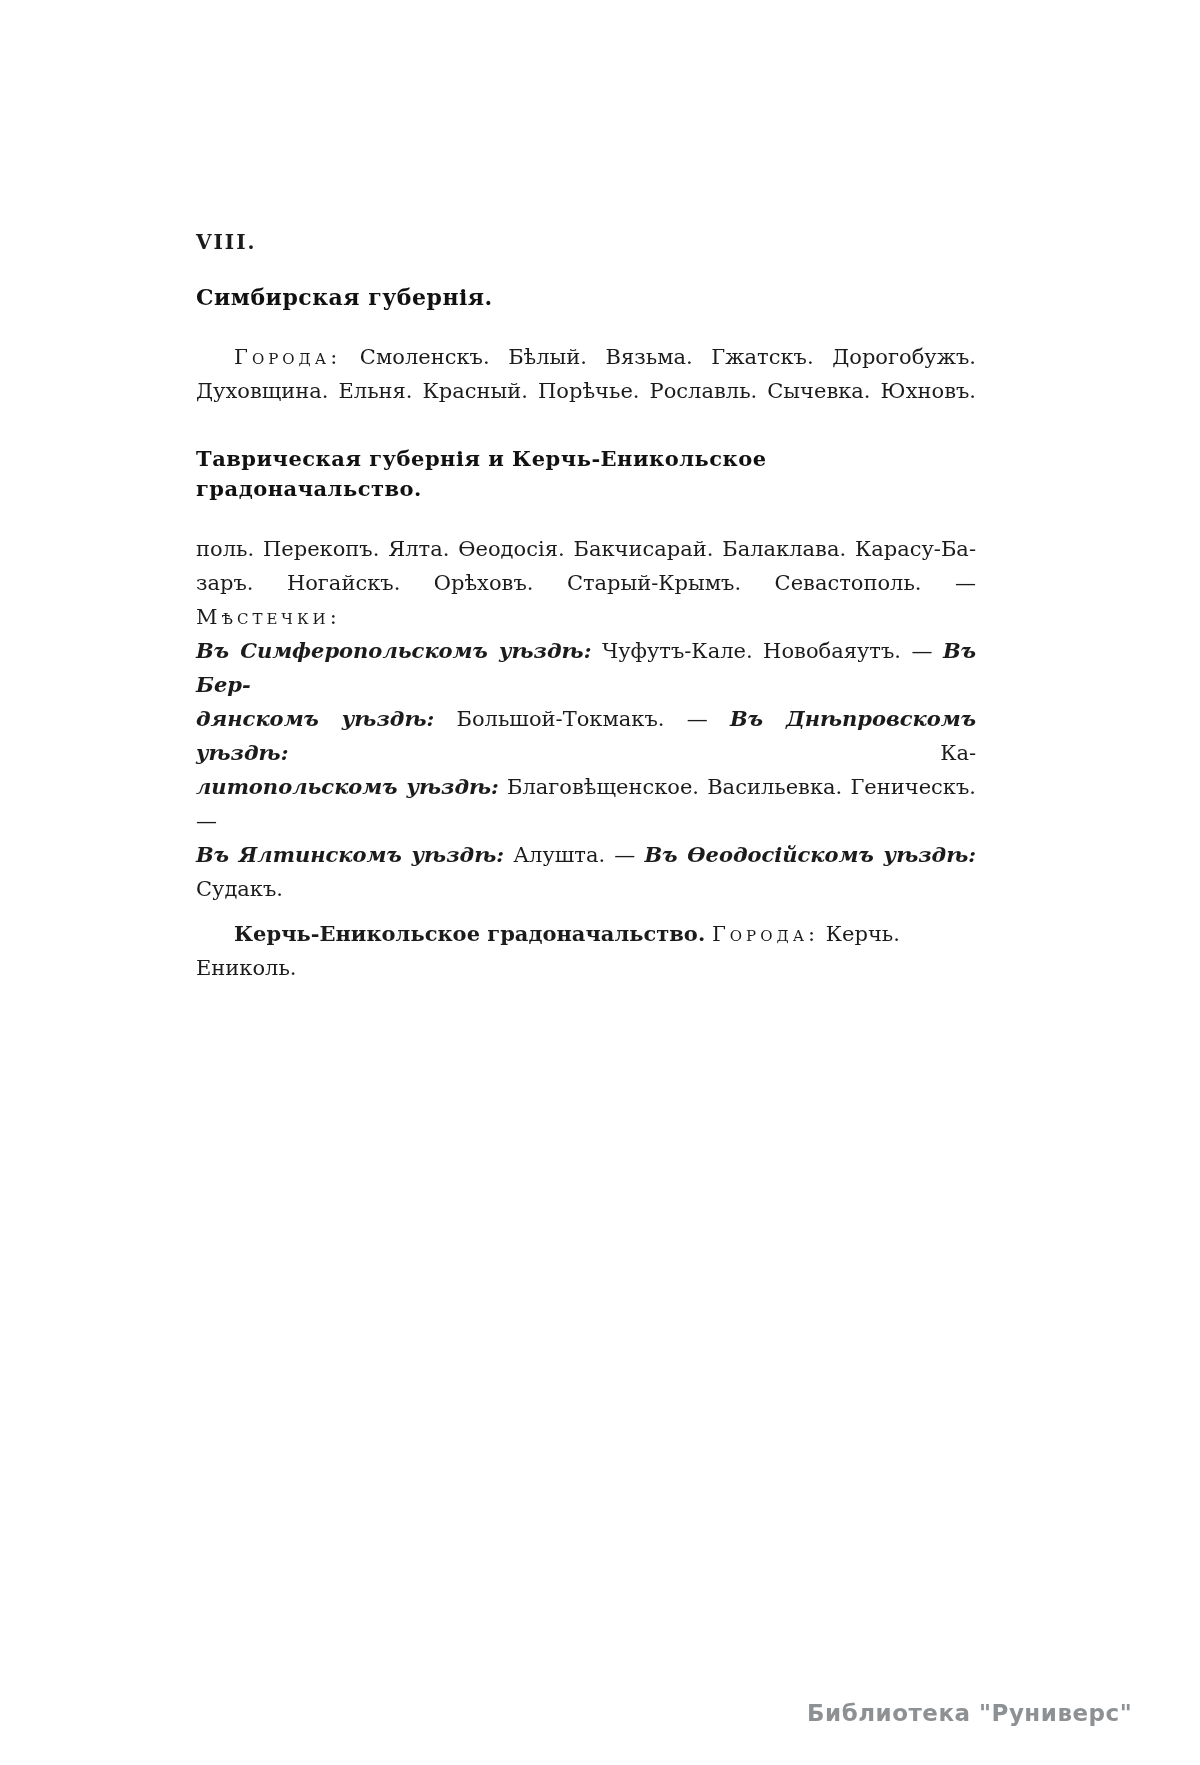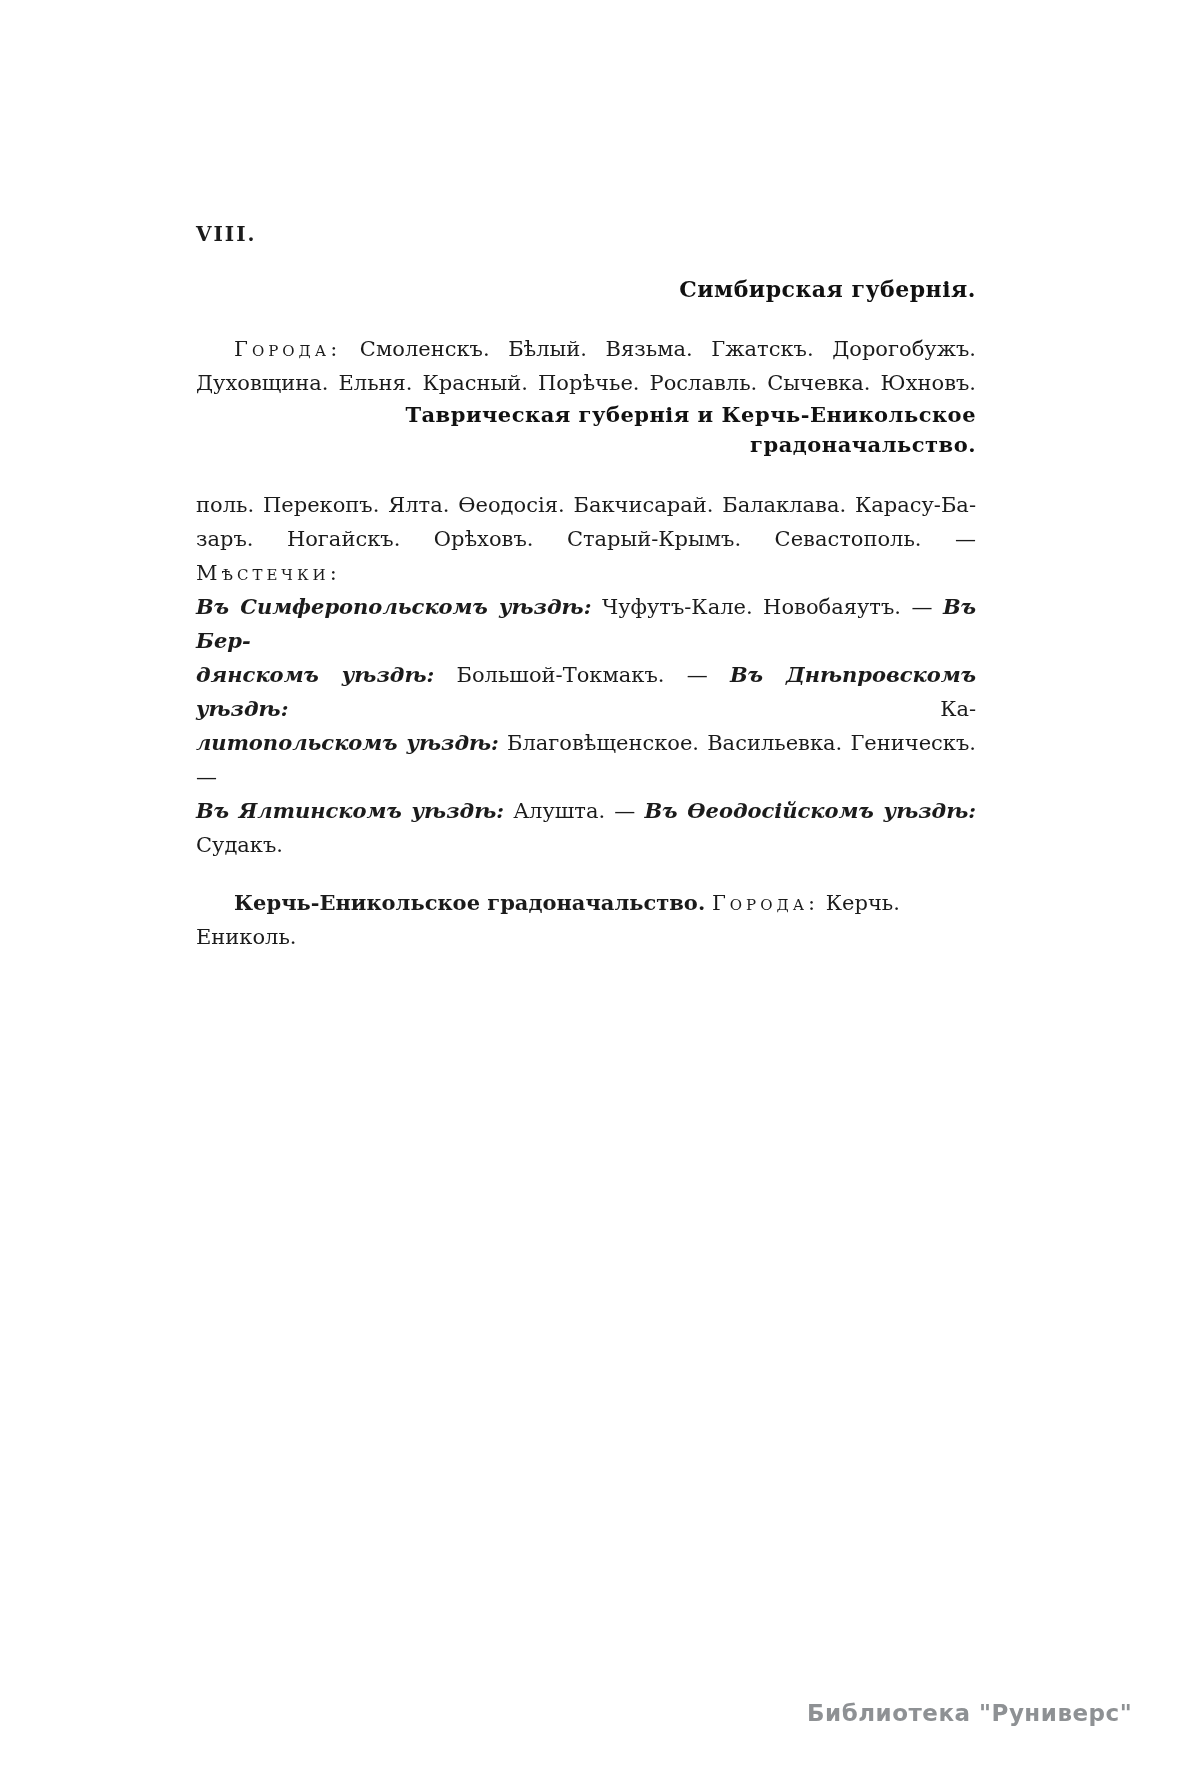--- a/index.html
+++ b/index.html
@@ -8,42 +8,42 @@
     width: 1200px;
     height: 1765px;
     background: #ffffff;
     overflow: hidden;
     font-family: "DejaVu Serif", serif;
     color: #1b1b1b;
   }
   .content {
     position: absolute;
     left: 196px;
-    top: 222px;
+    top: 230px;
     width: 780px;
   }
   .page-num {
     font-size: 20px;
     line-height: 24px;
     letter-spacing: 2px;
     font-weight: 600;
   }
   .section .heading {
-    text-align: right;
+    text-align: left;
     font-weight: bold;
     font-size: 22px;
     line-height: 30px;
     letter-spacing: 0.5px;
     color: #111;
   }
   .section:nth-of-type(1) .heading { margin-top: 28px; }
   .section:nth-of-type(2) .heading { margin-top: 32px; }
-  .section:nth-of-type(3) .heading { font-size: 21px; }
+  .section:nth-of-type(3) .heading { margin-top: 36px; font-size: 21px; }
   .paragraph { margin-top: 28px; }
-  .paragraph + .paragraph { margin-top: 24px; }
+  .paragraph + .paragraph { margin-top: 11px; }
   .line {
     font-size: 21px;
     line-height: 34px;
     white-space: normal;
   }
   .line.just { text-align: justify; text-align-last: justify; }
   .line.indent { text-indent: 38px; }
   .seg-sc { font-variant: small-caps; letter-spacing: 4px; }
   .seg-it { font-style: italic; font-weight: 700; }
   .seg-b  { font-weight: bold; }

